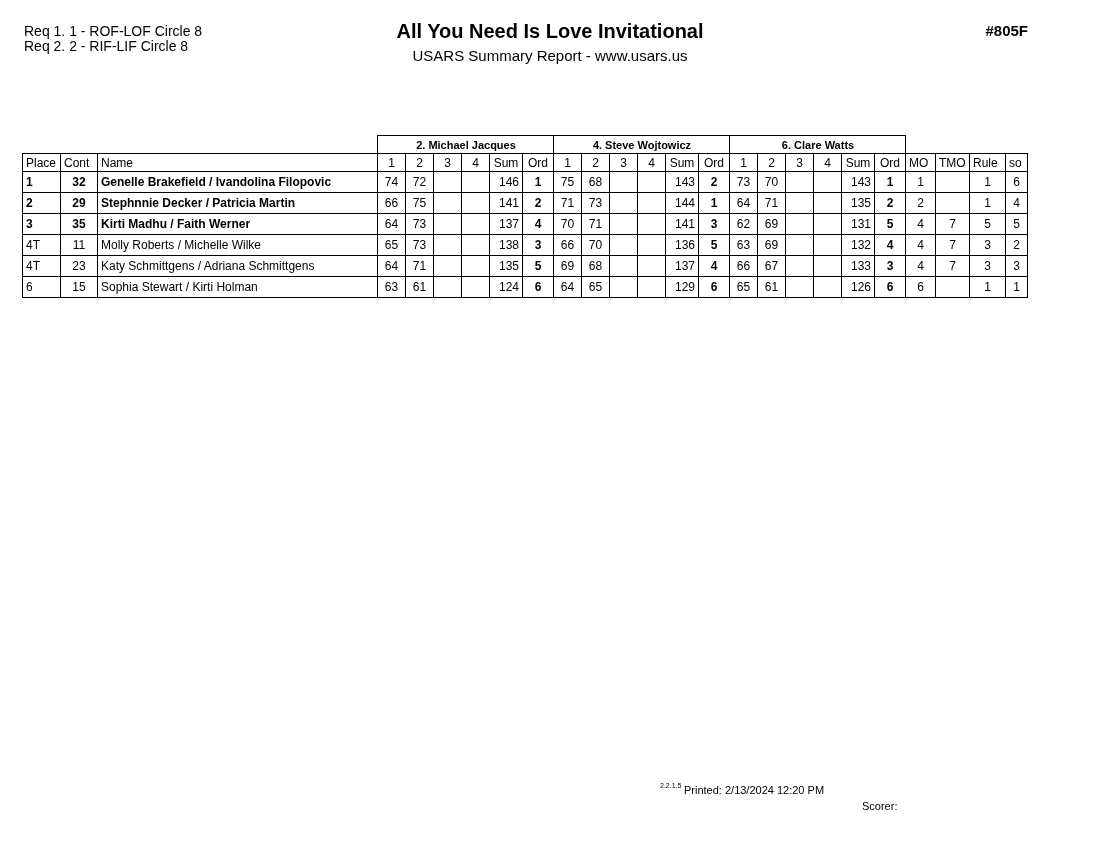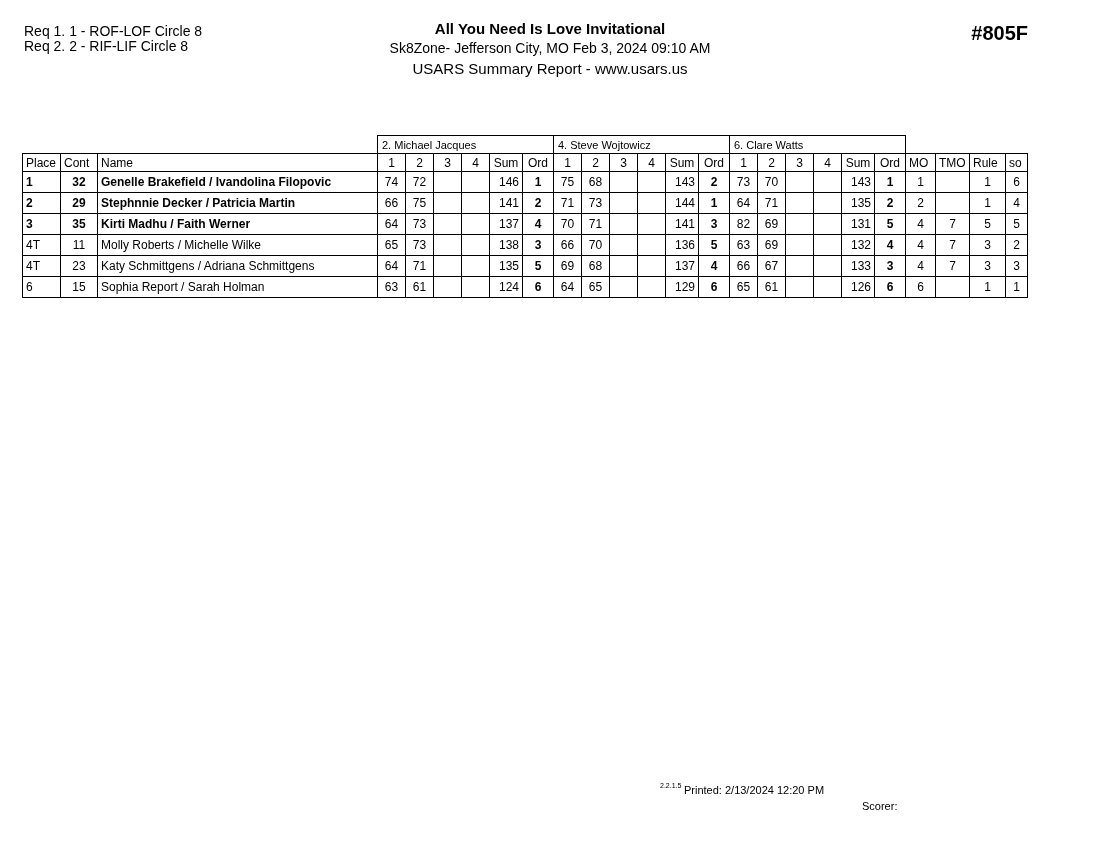--- a/index.html
+++ b/index.html
@@ -1,39 +1,39 @@
 <!DOCTYPE html>
 <html><head>
 <meta charset="utf-8">
 <style>
   html, body { margin:0; padding:0; }
   body {
     width:1100px; height:850px; background:#ffffff; color:#000;
     font-family:"Liberation Sans", sans-serif; position:relative; overflow:hidden;
   }
   .req-block { position:absolute; left:24px; top:24px; font-size:14px; line-height:15px; }
-  .doc-number { position:absolute; right:72px; top:22px; font-size:20px; font-weight:bold; }
+  .doc-number { position:absolute; right:72px; top:22px; font-size:15px; font-weight:bold; }
   .title-block { position:absolute; left:0; top:20px; width:1100px; text-align:center; }
-  .t1 { font-size:15px; font-weight:bold; }
+  .t1 { font-size:20px; font-weight:bold; }
   .t2 { font-size:14px; margin-top:3px; }
   .t3 { font-size:18px; font-weight:bold; margin-top:5px; }
   .t4 { font-size:15px; margin-top:4px;text-align:center; }
 
   table#results {
     position:absolute; left:22px; top:135px;
     border-collapse:collapse; table-layout:fixed;
     font-size:12px;
   }
   #results td {
     border:1px solid #000; padding:1px 3px; height:18px;
     overflow:hidden; white-space:nowrap;
   }
   #results tr.judge-row td { height:15px; }
   #results td.nb { border:none; background:transparent; }
-  #results td.judge-cell { font-size:11px; text-align:left; padding-left:4px; font-weight:normal; }
+  #results td.judge-cell { font-size:11px; text-align:center; padding-left:4px; font-weight:bold; }
   #results tr.head-row td { height:15px; font-weight:normal; }
   .al { text-align:left; }
   .ac { text-align:center; }
   .ar { text-align:right; }
   .ord { font-weight:bold; }
   tr.top3 .cell-place, tr.top3 .cell-cont, tr.top3 .cell-name { font-weight:bold; }
   tr.thick-bottom td { border-bottom:3px solid #000; }
 
   .footer { position:absolute; left:0; top:782px; width:920px; height:20px; }
   .ver { position:absolute; left:660px; top:0; font-size:7px; }
@@ -47,21 +47,20 @@
 
   <div class="req-block">
     <div>Req  1.  1 - ROF-LOF Circle 8</div>
     <div>Req  2.  2 - RIF-LIF Circle 8</div>
   </div>
 
   <div class="doc-number">#805F</div>
 
   <div class="title-block">
     <div class="t1">All You Need Is Love Invitational</div>
-    <div class="t2">Sk8Zone- Jefferson City, MO  Feb 3, 2024  09:10 AM</div>
     <div class="t4">USARS Summary Report - www.usars.us</div>
   </div>
 
   <table id="results">
       <colgroup>
         <col style="width: 38px;">
         <col style="width: 37px;">
         <col style="width: 280px;">
         <col style="width: 28px;">
         <col style="width: 28px;">
@@ -184,21 +183,21 @@
           <td class="ac"></td>
           <td class="ac"></td>
           <td class="ar">137</td>
           <td class="ac ord">4</td>
           <td class="ac">70</td>
           <td class="ac">71</td>
           <td class="ac"></td>
           <td class="ac"></td>
           <td class="ar">141</td>
           <td class="ac ord">3</td>
-          <td class="ac">82</td>
+          <td class="ac">62</td>
           <td class="ac">69</td>
           <td class="ac"></td>
           <td class="ac"></td>
           <td class="ar">131</td>
           <td class="ac ord">5</td>
           <td class="ac">4</td>
           <td class="ac">7</td>
           <td class="ac">5</td>
           <td class="ac">5</td>
         </tr>
@@ -252,21 +251,21 @@
           <td class="ar">133</td>
           <td class="ac ord">3</td>
           <td class="ac">4</td>
           <td class="ac">7</td>
           <td class="ac">3</td>
           <td class="ac">3</td>
         </tr>
         <tr>
           <td class="cell-place al">6</td>
           <td class="cell-cont ac">15</td>
-          <td class="cell-name al">Sophia Report / Sarah Holman</td>
+          <td class="cell-name al">Sophia Stewart / Kirti Holman</td>
           <td class="ac">63</td>
           <td class="ac">61</td>
           <td class="ac"></td>
           <td class="ac"></td>
           <td class="ar">124</td>
           <td class="ac ord">6</td>
           <td class="ac">64</td>
           <td class="ac">65</td>
           <td class="ac"></td>
           <td class="ac"></td>

